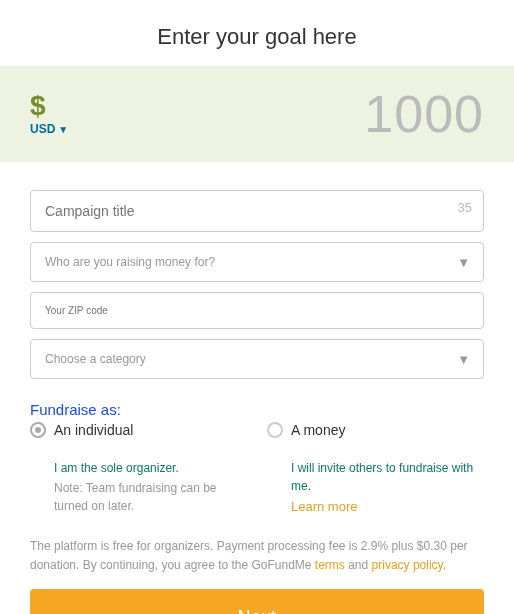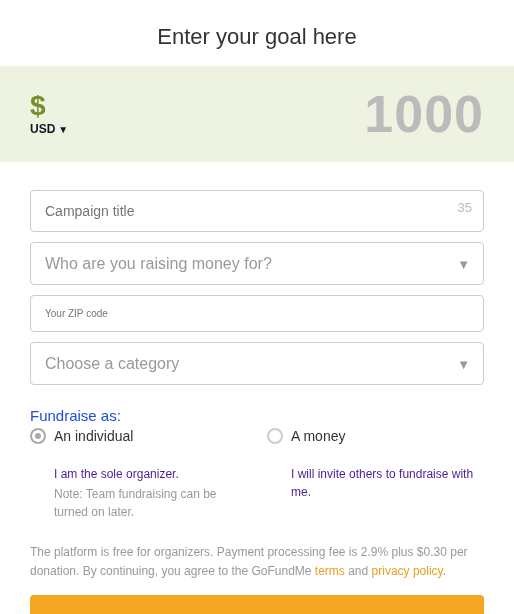--- a/index.html
+++ b/index.html
@@ -40,35 +40,35 @@
     .dollar-sign {
       font-size: 28px;
       color: #7a8c2e;
       font-weight: bold;
       line-height: 1;
     }
     .usd-label {
       display: flex;
       align-items: center;
       font-size: 12px;
-      color: #0f172a;
+      color: #0369a1;
       font-weight: bold;
       margin-top: 2px;
       cursor: pointer;
     }
     .usd-arrow {
       margin-left: 3px;
       font-size: 10px;
     }
     .goal-amount {
       flex: 1;
       text-align: right;
       font-size: 52px;
       color: #bbb;
-      font-weight: 700;
+      font-weight: 400;
       letter-spacing: 1px;
     }
     .form-section {
       padding: 0 30px;
     }
     .form-field {
       width: 100%;
       border: 1px solid #ccc;
       border-radius: 4px;
       padding: 12px 14px;
@@ -104,21 +104,21 @@
     }
     .select-wrapper {
       position: relative;
       margin-bottom: 10px;
     }
     .select-wrapper select {
       width: 100%;
       border: 1px solid #ccc;
       border-radius: 4px;
       padding: 12px 14px;
-      font-size: 16px;
+      font-size: 12px;
       color: #999;
       outline: none;
       appearance: none;
       -webkit-appearance: none;
       background: #fff;
       cursor: pointer;
     }
     .select-arrow {
       position: absolute;
       right: 14px;
@@ -170,21 +170,21 @@
       border-radius: 50%;
       background: #aaa;
     }
     .option-title {
       font-size: 14px;
       color: #333;
       font-weight: 500;
     }
     .option-desc {
       font-size: 12px;
-      color: #4c1d95;
+      color: #0f766e;
       line-height: 1.5;
       padding-left: 24px;
     }
     .option-note {
       font-size: 12px;
       color: #999;
       line-height: 1.5;
       padding-left: 24px;
       margin-top: 2px;
     }
@@ -277,20 +277,21 @@
         <div class="option-desc">I am the sole organizer.</div>
         <div class="option-note">Note: Team fundraising can be turned on later.</div>
       </div>
 
       <div class="fundraise-option">
         <div class="option-header">
           <div class="radio-circle"></div>
           <span class="option-title">A money</span>
         </div>
         <div class="option-desc">I will invite others to fundraise with me.</div>
+        <a class="learn-more">Learn more</a>
       </div>
     </div>
   </div>
 
   <div class="terms-section">
     <span>The platform is free for organizers. Payment processing fee is 2.9% plus $0.30 per donation. By continuing, you agree to the GoFundMe </span><a class="terms-link">terms</a><span> and </span><a class="terms-link">privacy policy</a><span>.</span>
   </div>
 
   <div class="next-btn-section">
     <button class="next-btn">Next</button>

